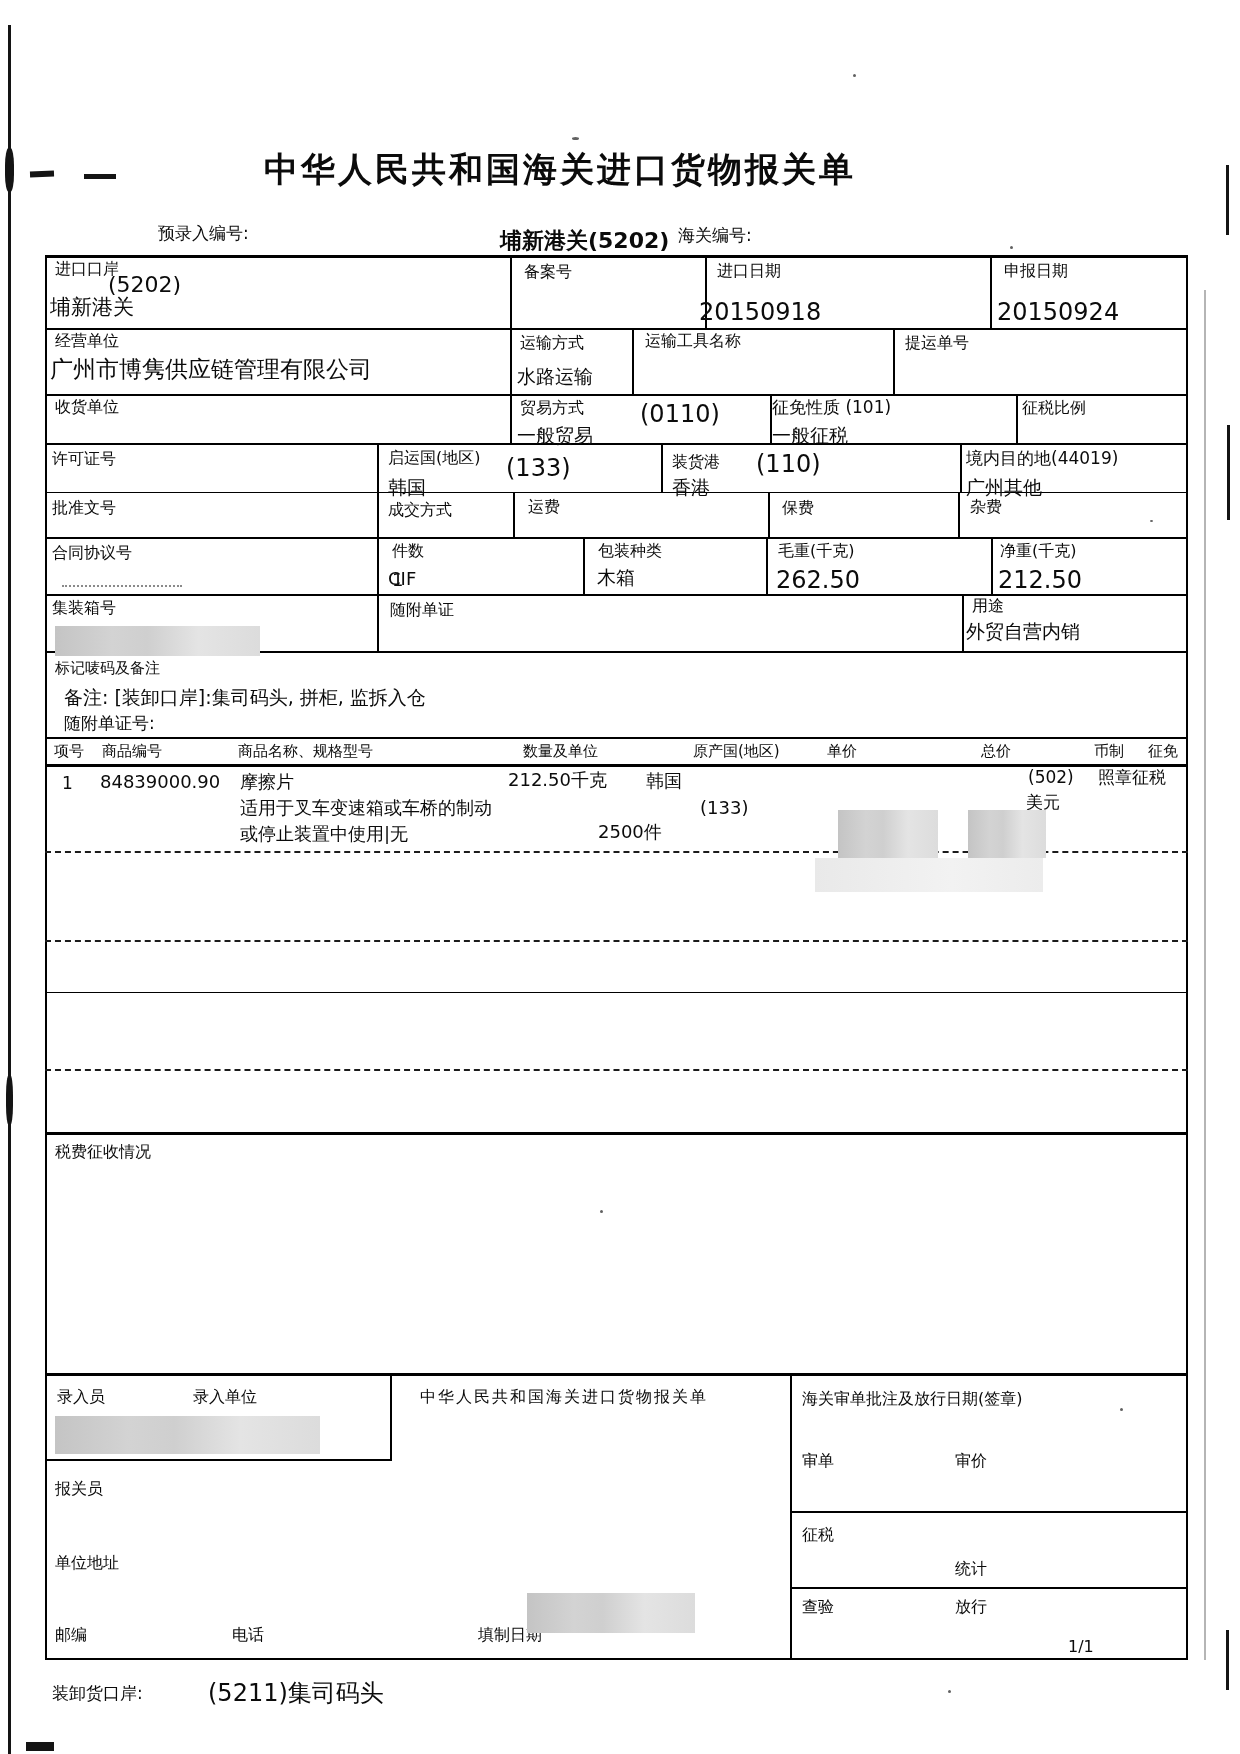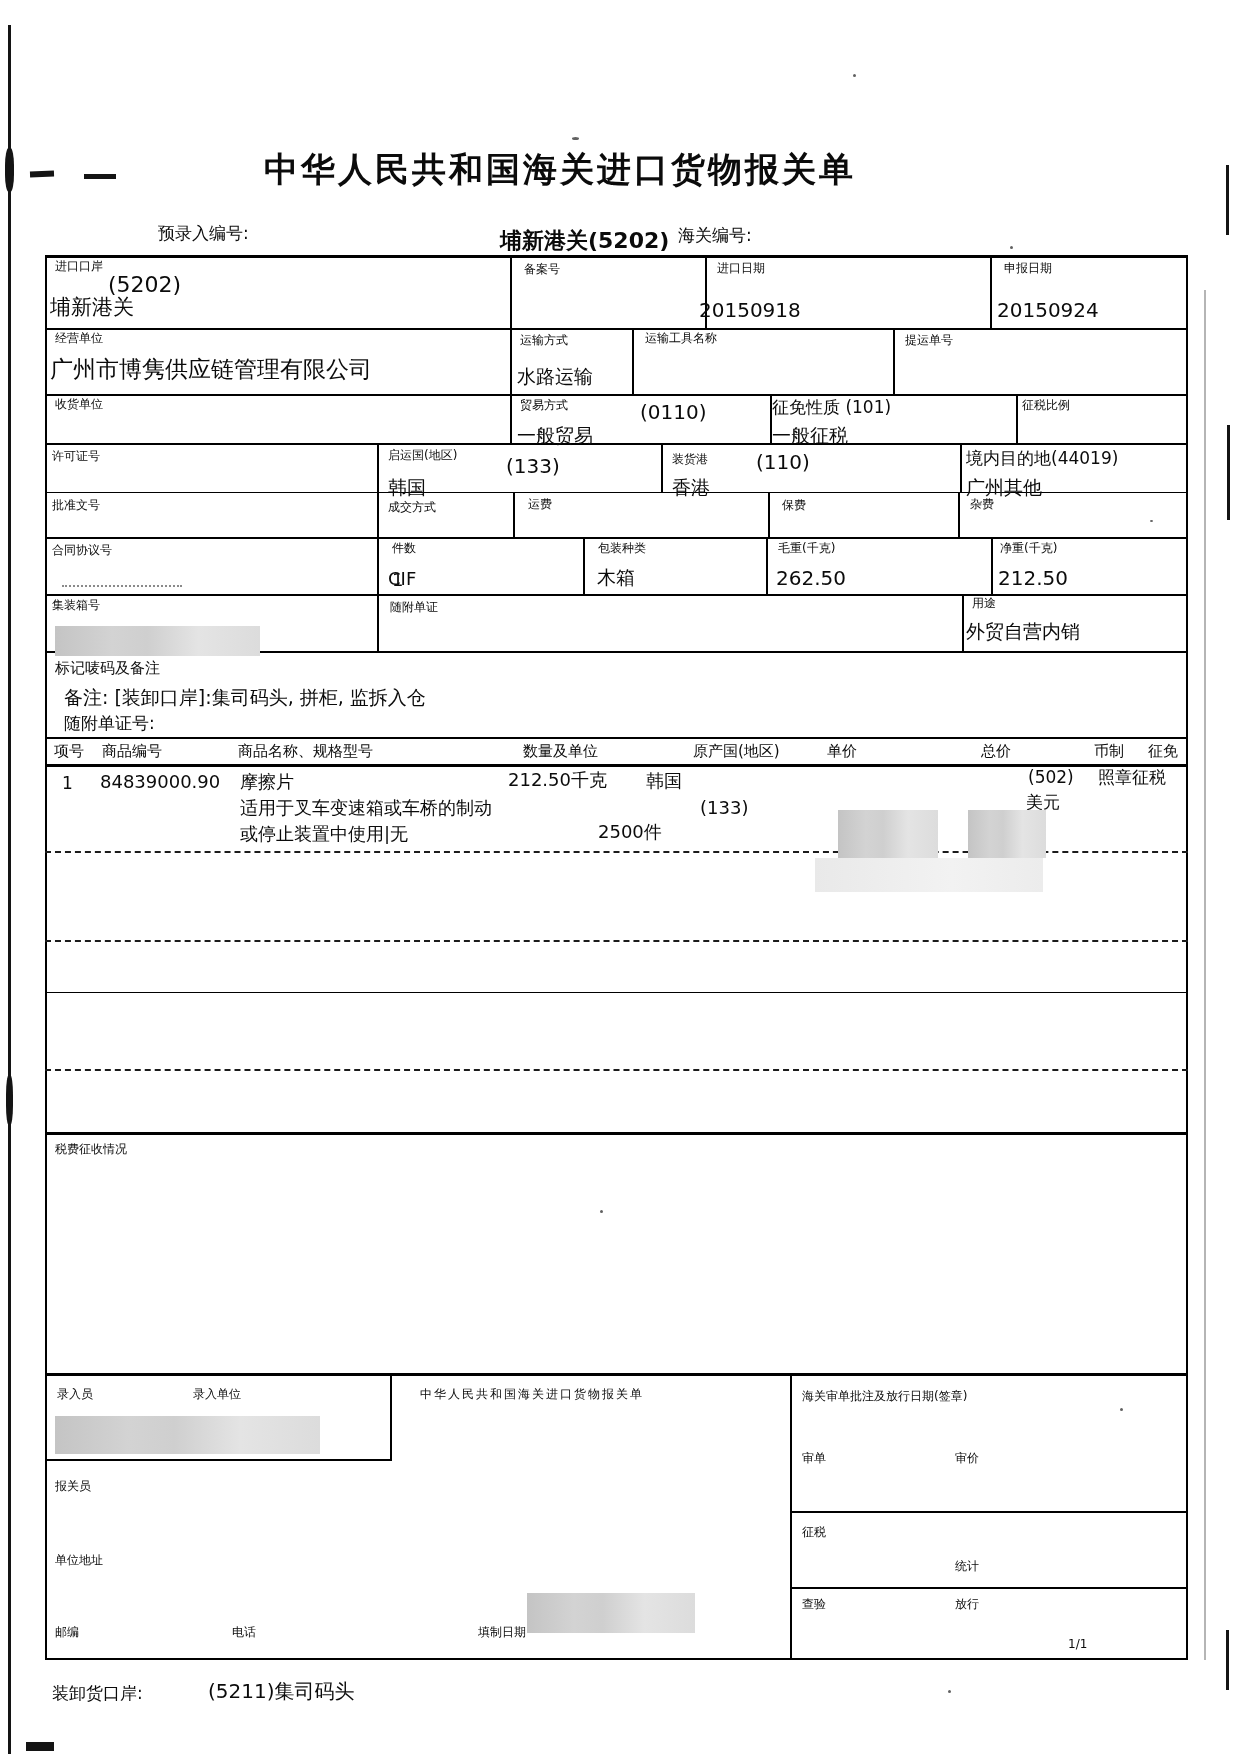--- a/index.html
+++ b/index.html
@@ -1,19 +1,19 @@
 <!DOCTYPE html>
 <html><head>
 <meta charset="utf-8">
 <style>
   html,body{margin:0;padding:0;background:#e8e8e8;}
   .page{position:relative;width:1240px;height:1754px;background:#ffffff;margin:0 auto;
         font-family:"DejaVu Sans","Liberation Sans",sans-serif;color:#0b0b0b;overflow:hidden;}
-  .abs{position:absolute;white-space:nowrap;line-height:1.15;}.t15{font-size:15px}.t16{font-size:12px}.t17{font-size:17px}
-  .t18{font-size:18px}.t19{font-size:19px}.t20{font-size:20px}.t21{font-size:21px}
+  .abs{position:absolute;white-space:nowrap;line-height:1.15;}.t15{font-size:15px}.t16{font-size:16px}.t17{font-size:17px}
+  .t18{font-size:18px}.t19{font-size:19px}.t20{font-size:24px}.t21{font-size:21px}
   .t22{font-size:22px}.t23{font-size:23px}
   .bold{font-weight:700}
   .hl{position:absolute;background:#000;height:2px;}
   .hl1{position:absolute;background:#000;height:1px;}
   .hl3{position:absolute;background:#000;height:3px;}
   .vl{position:absolute;background:#000;width:2px;}
   .dashline{position:absolute;width:1143px;left:45px;border-top:2px dashed #1b1b1b;height:0;}
   .outer{position:absolute;left:45px;top:255px;width:1143px;height:1405px;
          border:2px solid #000;border-top-width:3px;box-sizing:border-box;}
   .redact{position:absolute;background:linear-gradient(90deg,#c4c4c4 0%,#d3d3d3 28%,#cfcfcf 45%,#e4e4e4 70%,#dcdcdc 100%);}

